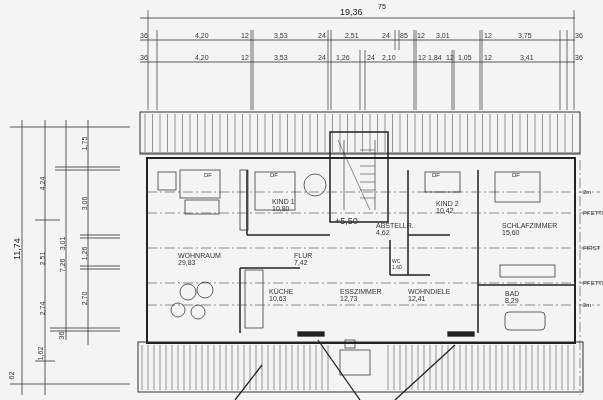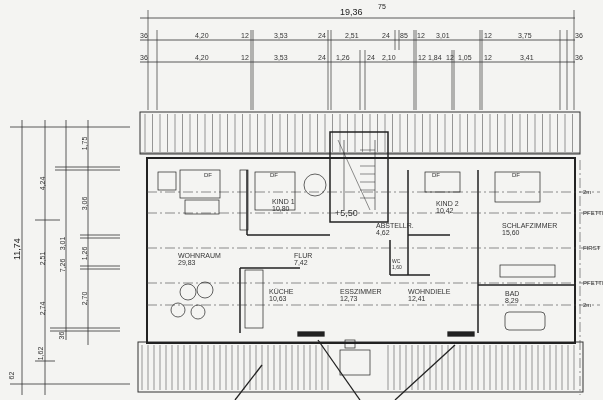--- a/index.html
+++ b/index.html
@@ -354,21 +354,21 @@
 </div>
 <div style="position:absolute;left:505px;top:290px;">
   <div class="lbl" style="position:static">BAD</div>
   <div class="lbl" style="position:static">8,29</div>
 </div>
 <div style="position:absolute;left:392px;top:258px;">
   <div class="lbl" style="position:static;font-size:5px">WC</div>
   <div class="lbl" style="position:static;font-size:5px">1,60</div>
 </div>
 
-<span class="lbl" style="left:335px;top:208px;font-size:9px">+5,50</span>
+<span class="lbl" style="left:335px;top:216px;font-size:9px">+5,50</span>
 
 <span class="lbl" style="left:204px;top:172px;font-size:6px">DF</span>
 <span class="lbl" style="left:270px;top:172px;font-size:6px">DF</span>
 <span class="lbl" style="left:432px;top:172px;font-size:6px">DF</span>
 <span class="lbl" style="left:512px;top:172px;font-size:6px">DF</span>
 
 <span class="lbl" style="left:583px;top:189px;font-size:6px">2m</span>
 <span class="lbl" style="left:583px;top:210px;font-size:6px">PFETTE</span>
 <span class="lbl" style="left:583px;top:245px;font-size:6px">FIRST</span>
 <span class="lbl" style="left:583px;top:280px;font-size:6px">PFETTE</span>

